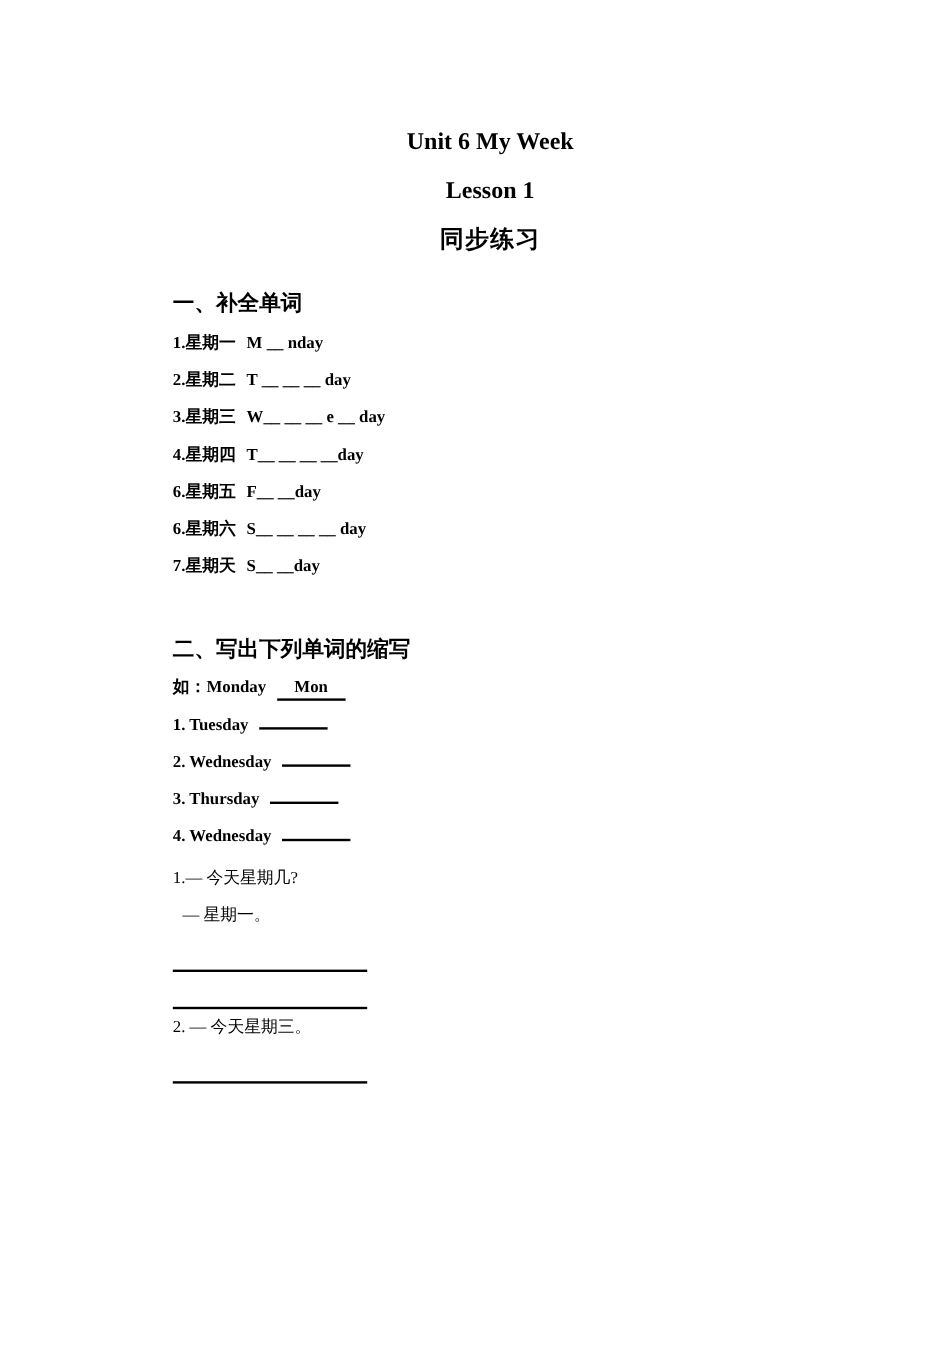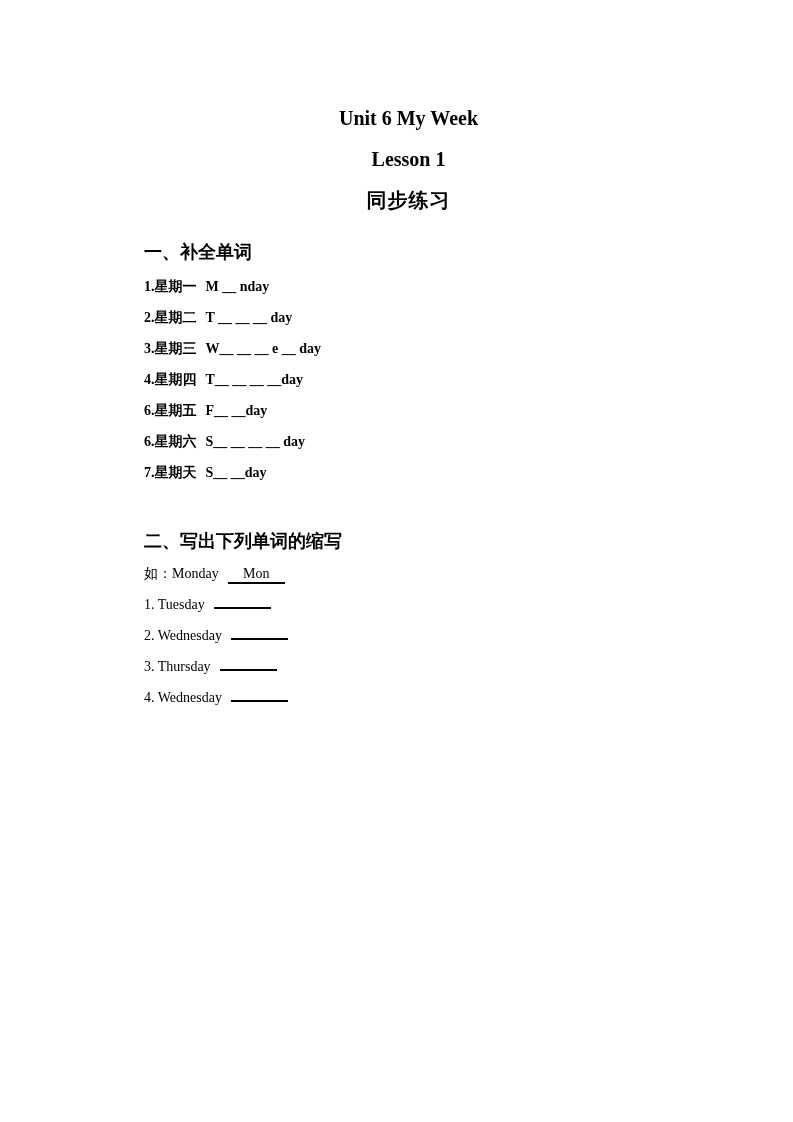--- a/index.html
+++ b/index.html
@@ -50,20 +50,21 @@
     white-space: pre;
     font-weight: bold;
   }
   .word-item .en { margin-left: 9px; }
 
   .s2-heading { margin-top: 42px; }
   .abbr-list { margin-top: 6px; }
   .abbr-item {
     font-size: 14px;
     line-height: 31px;
+    font-weight: bold;
   }
   .blank {
     display: inline-block;
     width: 57px;
     margin-left: 9px;
     border-bottom: 2px solid #000;
     text-align: center;
     font-size: 14px;
     line-height: 17px;
     vertical-align: baseline;
@@ -109,15 +110,23 @@
 
     <div class="section-heading s2-heading">二、写出下列单词的缩写</div>
     <div class="abbr-list">
       <div class="abbr-item"><span>如：Monday</span><span class="blank"><span>Mon</span></span></div>
       <div class="abbr-item"><span>1. Tuesday</span><span class="blank"></span></div>
       <div class="abbr-item"><span>2. Wednesday</span><span class="blank"></span></div>
       <div class="abbr-item"><span>3. Thursday</span><span class="blank"></span></div>
       <div class="abbr-item"><span>4. Wednesday</span><span class="blank"></span></div>
     </div>
 
+    <div class="trans-list">
+      <div class="trans-row">1.— 今天星期几?</div>
+      <div class="trans-row indent">— 星期一。</div>
+      <div class="writing-line"></div>
+      <div class="writing-line"></div>
+      <div class="trans-row">2. — 今天星期三。</div>
+      <div class="writing-line"></div>
+    </div>
 
   </div>
 </div>
 
 </body></html>

